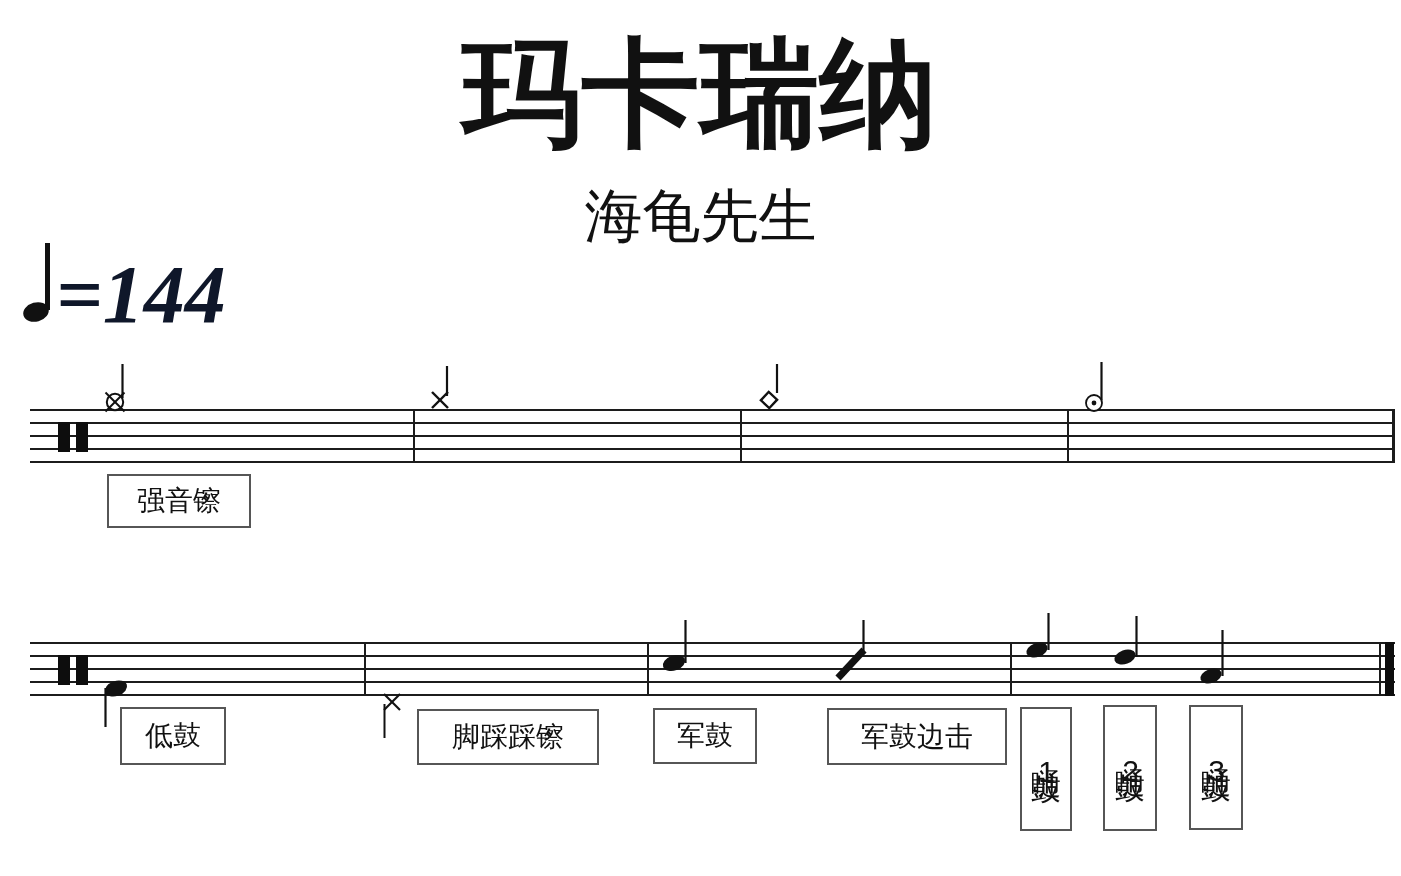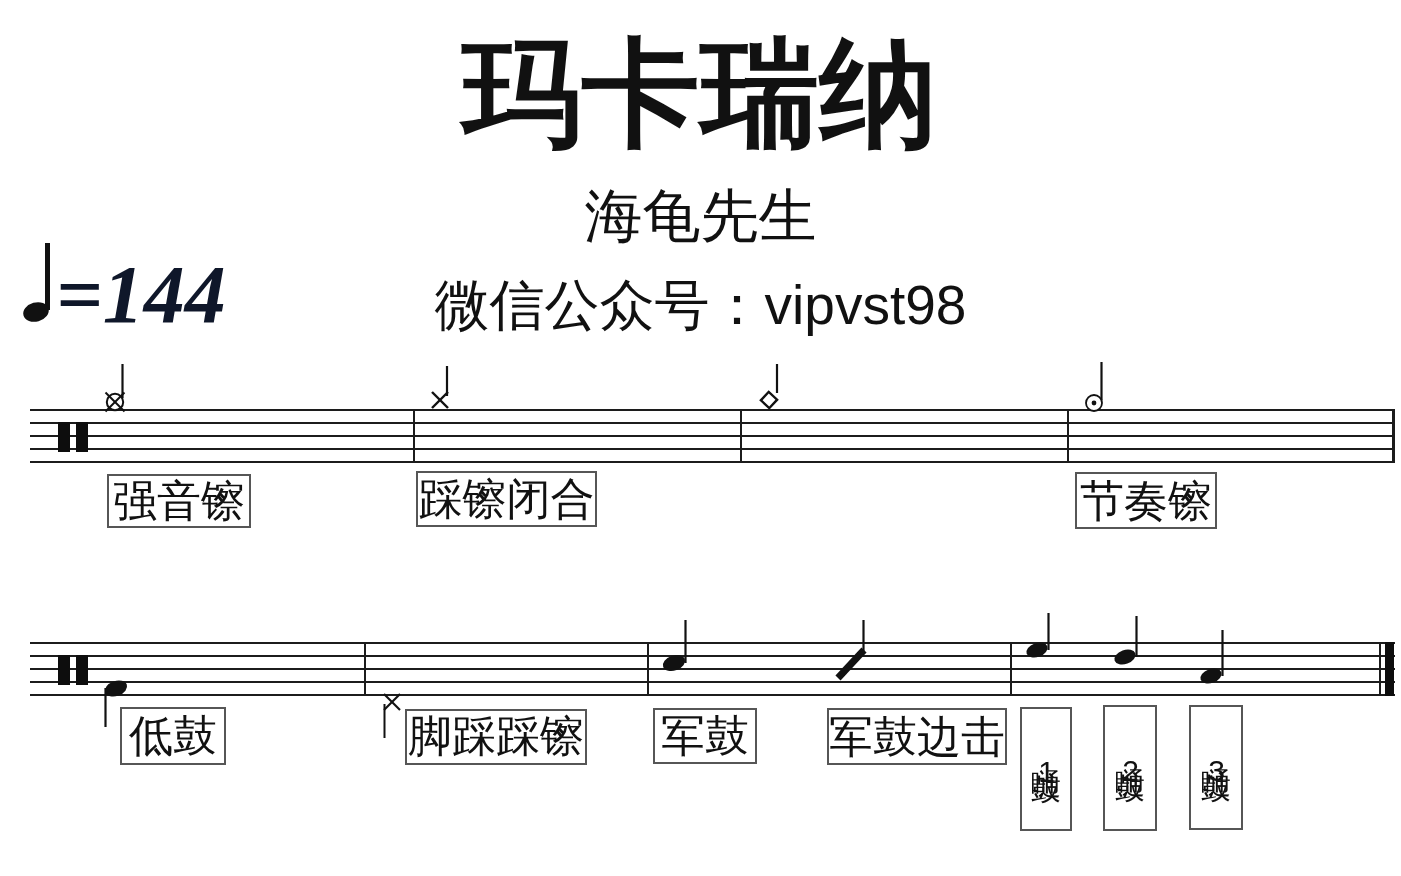--- a/index.html
+++ b/index.html
@@ -30,21 +30,21 @@
   .staff{position:absolute;left:30px;width:1365px;height:54px;}
   .sline{position:absolute;left:0;width:100%;height:2px;background:#1c1c1c;}
   .clefbar{position:absolute;top:13px;height:30px;width:12px;background:#0d0d0d;}
   .bar{position:absolute;top:0;width:2px;height:54px;background:#1c1c1c;}
   .bar.end1{width:3px;}
   .bar.thick{width:9px;background:#0d0d0d;}
   .note{position:absolute;overflow:visible;}
   .lbl{
     position:absolute;border:2px solid #565656;background:#fff;color:#111;
     display:flex;align-items:center;justify-content:center;
-    font-size:44px;line-height:1;white-space:nowrap;
+    font-size:28px;line-height:1;white-space:nowrap;
   }
   .lbl.vert{
     writing-mode:vertical-rl;text-orientation:upright;
     font-size:30px;letter-spacing:5px;white-space:normal;
   }
 </style>
 </head>
 <body>
 
 <div class="page">
@@ -53,21 +53,20 @@
   <div class="artist">海龟先生</div>
 
   <div class="tempo">
     <svg width="40" height="92" style="position:absolute;left:0;top:0;overflow:visible;">
       <line x1="29.5" y1="5" x2="29.5" y2="72" stroke="#111" stroke-width="5"></line>
       <ellipse cx="18" cy="74" rx="13" ry="9.5" fill="#111" transform="rotate(-16 18 74)"></ellipse>
     </svg>
     <span class="tempo-num">=144</span>
   </div>
 
-  <div class="wechat">微信公众号：vipvst98</div>
 
   <div class="staff" style="top:409px;">
     <div class="sline" style="top:0;"></div>
     <div class="sline" style="top:13px;"></div>
     <div class="sline" style="top:26px;"></div>
     <div class="sline" style="top:39px;"></div>
     <div class="sline" style="top:52px;"></div>
     <div class="clefbar" style="left:28px;"></div>
     <div class="clefbar" style="left:46px;"></div>
     <div class="bar" style="left:383px;"></div>
@@ -94,22 +93,20 @@
     <rect x="9.25" y="34.25" width="11.5" height="11.5" fill="#fff" stroke="#111" stroke-width="2.4" transform="rotate(43 15 40)"></rect>
   </svg>
 
   <svg class="note" style="left:1079px;top:358px;" width="32" height="56">
     <line x1="22.5" y1="4" x2="22.5" y2="42" stroke="#111" stroke-width="2.2"></line>
     <circle cx="15" cy="45" r="8" fill="#fff" stroke="#111" stroke-width="1.8"></circle>
     <circle cx="15" cy="45" r="2.4" fill="#111"></circle>
   </svg>
 
   <div class="lbl" style="left:107px;top:474px;width:140px;height:50px;">强音镲</div>
-  <div class="lbl" style="left:416px;top:471px;width:177px;height:52px;">踩镲闭合</div>
-  <div class="lbl" style="left:1075px;top:472px;width:138px;height:53px;">节奏镲</div>
 
   <div class="staff" style="top:642px;">
     <div class="sline" style="top:0;"></div>
     <div class="sline" style="top:13px;"></div>
     <div class="sline" style="top:26px;"></div>
     <div class="sline" style="top:39px;"></div>
     <div class="sline" style="top:52px;"></div>
     <div class="clefbar" style="left:28px;"></div>
     <div class="clefbar" style="left:46px;"></div>
     <div class="bar" style="left:334px;"></div>
@@ -149,20 +146,20 @@
     <line x1="30.5" y1="4" x2="30.5" y2="45" stroke="#111" stroke-width="2.2"></line>
     <ellipse cx="19" cy="45" rx="11" ry="7" fill="#111" transform="rotate(-20 19 45)"></ellipse>
   </svg>
 
   <svg class="note" style="left:1192px;top:626px;" width="40" height="56">
     <line x1="30.5" y1="4" x2="30.5" y2="50" stroke="#111" stroke-width="2.2"></line>
     <ellipse cx="19" cy="50" rx="11" ry="7" fill="#111" transform="rotate(-20 19 50)"></ellipse>
   </svg>
 
   <div class="lbl" style="left:120px;top:707px;width:102px;height:54px;">低鼓</div>
-  <div class="lbl" style="left:405px;top:709px;width:178px;height:52px;font-family:Liberation Serif, serif;">脚踩踩镲</div>
+  <div class="lbl" style="left:417px;top:709px;width:178px;height:52px;font-family:Liberation Serif, serif;">脚踩踩镲</div>
   <div class="lbl" style="left:827px;top:708px;width:176px;height:53px;">军鼓边击</div>
   <div class="lbl" style="left:653px;top:708px;width:100px;height:52px;">军鼓</div>
   <div class="lbl vert" style="left:1020px;top:707px;width:48px;height:120px;">嗵鼓1</div>
   <div class="lbl vert" style="left:1103px;top:705px;width:50px;height:122px;">嗵鼓2</div>
   <div class="lbl vert" style="left:1189px;top:705px;width:50px;height:121px;">嗵鼓3</div>
 
 </div>
 
 </body></html>

